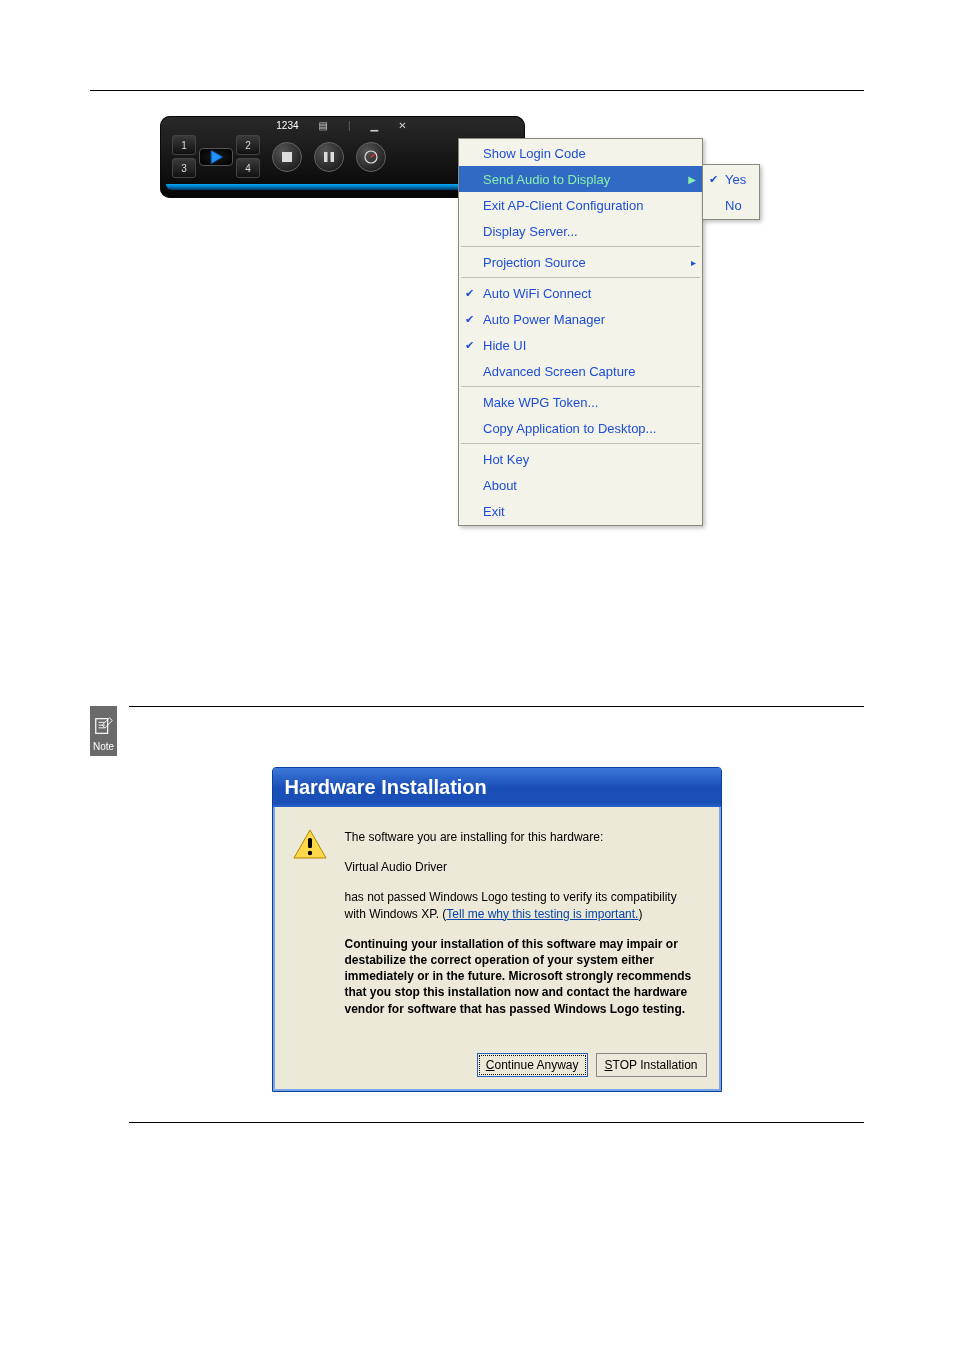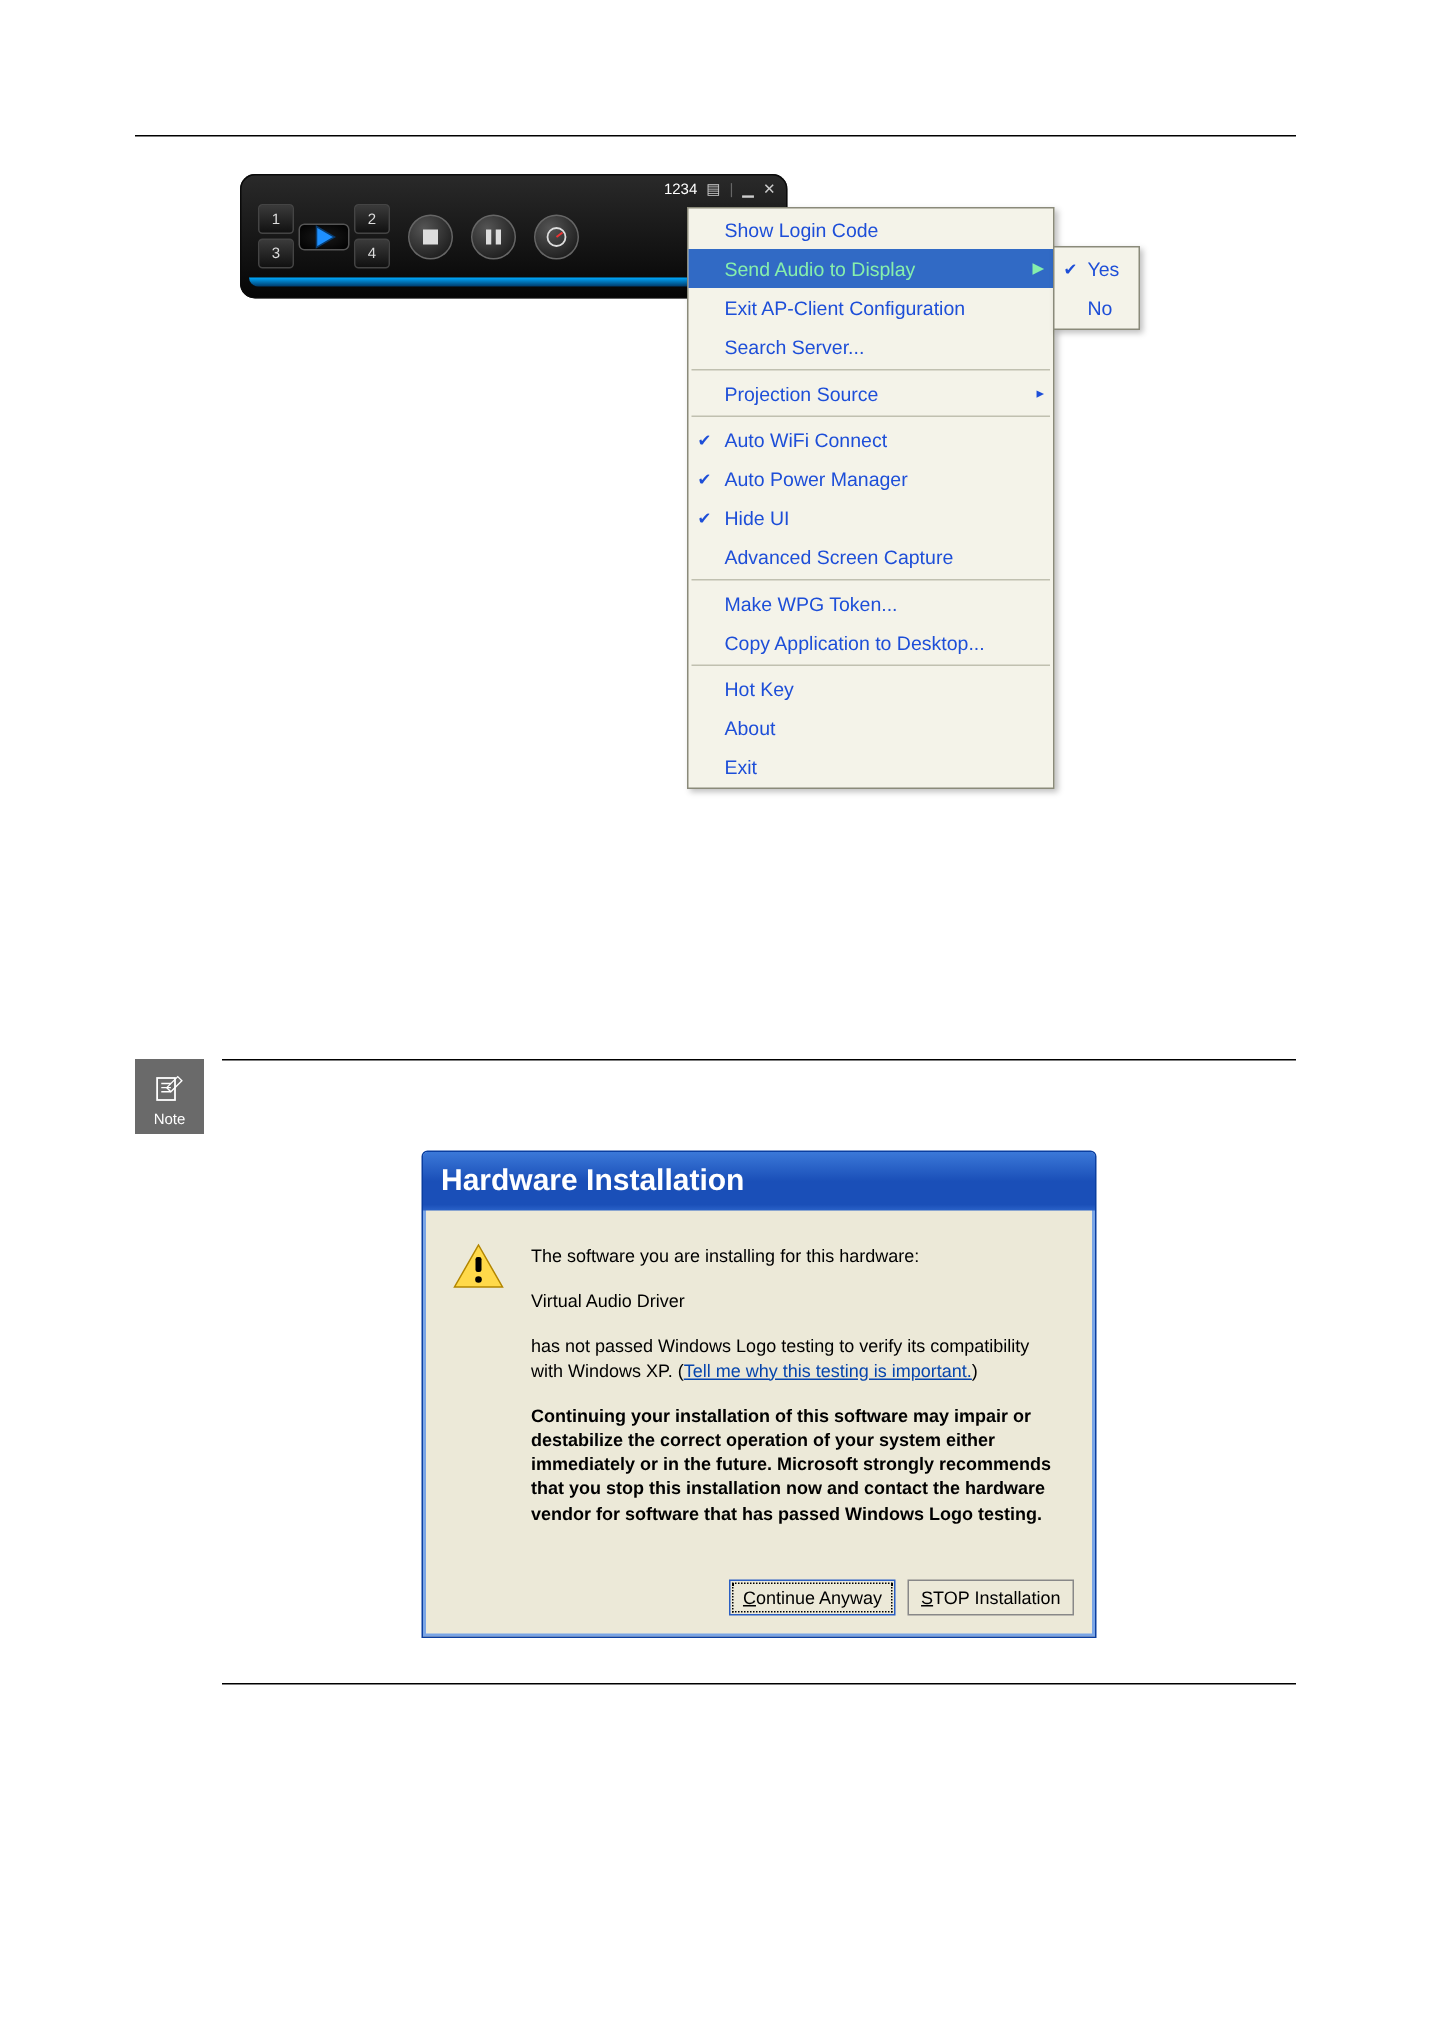--- a/index.html
+++ b/index.html
@@ -32,23 +32,23 @@
     background: linear-gradient(#2a2a2a,#050505);
     border-radius: 10px;
     padding: 4px 6px 8px 6px;
     box-shadow: 0 0 0 1px #0a0a0a inset;
   }
   .player-title {
     text-align: right;
     color: #fff;
     font-size: 10px;
     display: flex;
-    justify-content: flex-end;
-    align-items: center;
-    gap: 6px;
+    justify-content: center;
+    align-items: center;
+    gap: 20px;
     padding-right: 2px;
   }
   .player-title .sep { color:#666; }
   .title-icon { font-size:10px; color:#ccc; }
   .player-body {
     display: flex;
     align-items: center;
     gap: 12px;
     padding: 4px 6px 0 6px;
   }
@@ -145,21 +145,21 @@
   .submenu .mitem { padding-left: 22px; }
 
   
   .note-row {
     display: flex;
     gap: 12px;
     margin-top: 140px;
     align-items: flex-start;
   }
   .note-icon {
-    width: 46px; height: 50px;
+    width: 27px; height: 50px;
     background: #6a6a6a;
     color: #fff;
     font-size: 10px;
     display: flex;
     flex-direction: column;
     align-items: center;
     justify-content: flex-end;
     padding: 4px 0;
     gap: 4px;
   }
@@ -278,21 +278,21 @@
         <span>Show Login Code</span>
       </div>
     <div class="mitem hl">
         <span>Send Audio to Display</span>
         <span class="arrow">▶</span>
       </div>
     <div class="mitem">
         <span>Exit AP-Client Configuration</span>
       </div>
     <div class="mitem">
-        <span>Search Server...</span>
+        <span>Display Server...</span>
       </div>
     <div class="msep"></div>
     <div class="mitem">
         <span>Projection Source</span>
         <span class="arrow">▸</span>
       </div>
     <div class="msep"></div>
     <div class="mitem">
         <span class="chk">✔</span>
         <span>Auto WiFi Connect</span>

